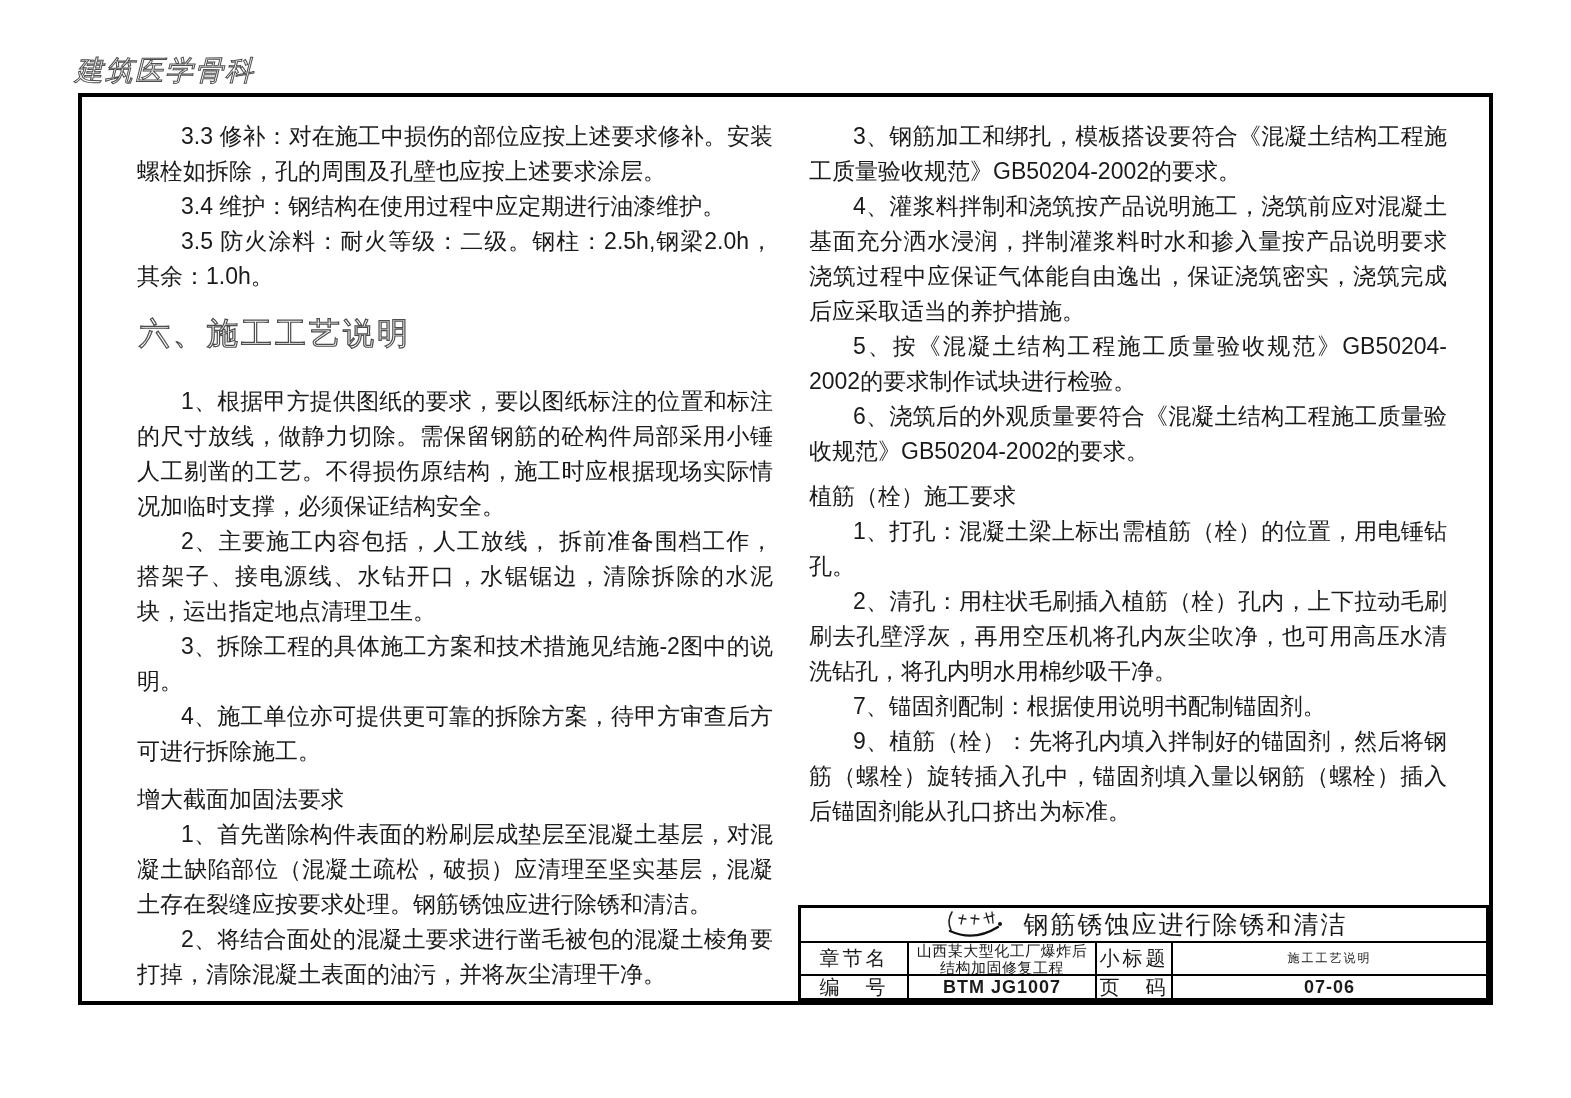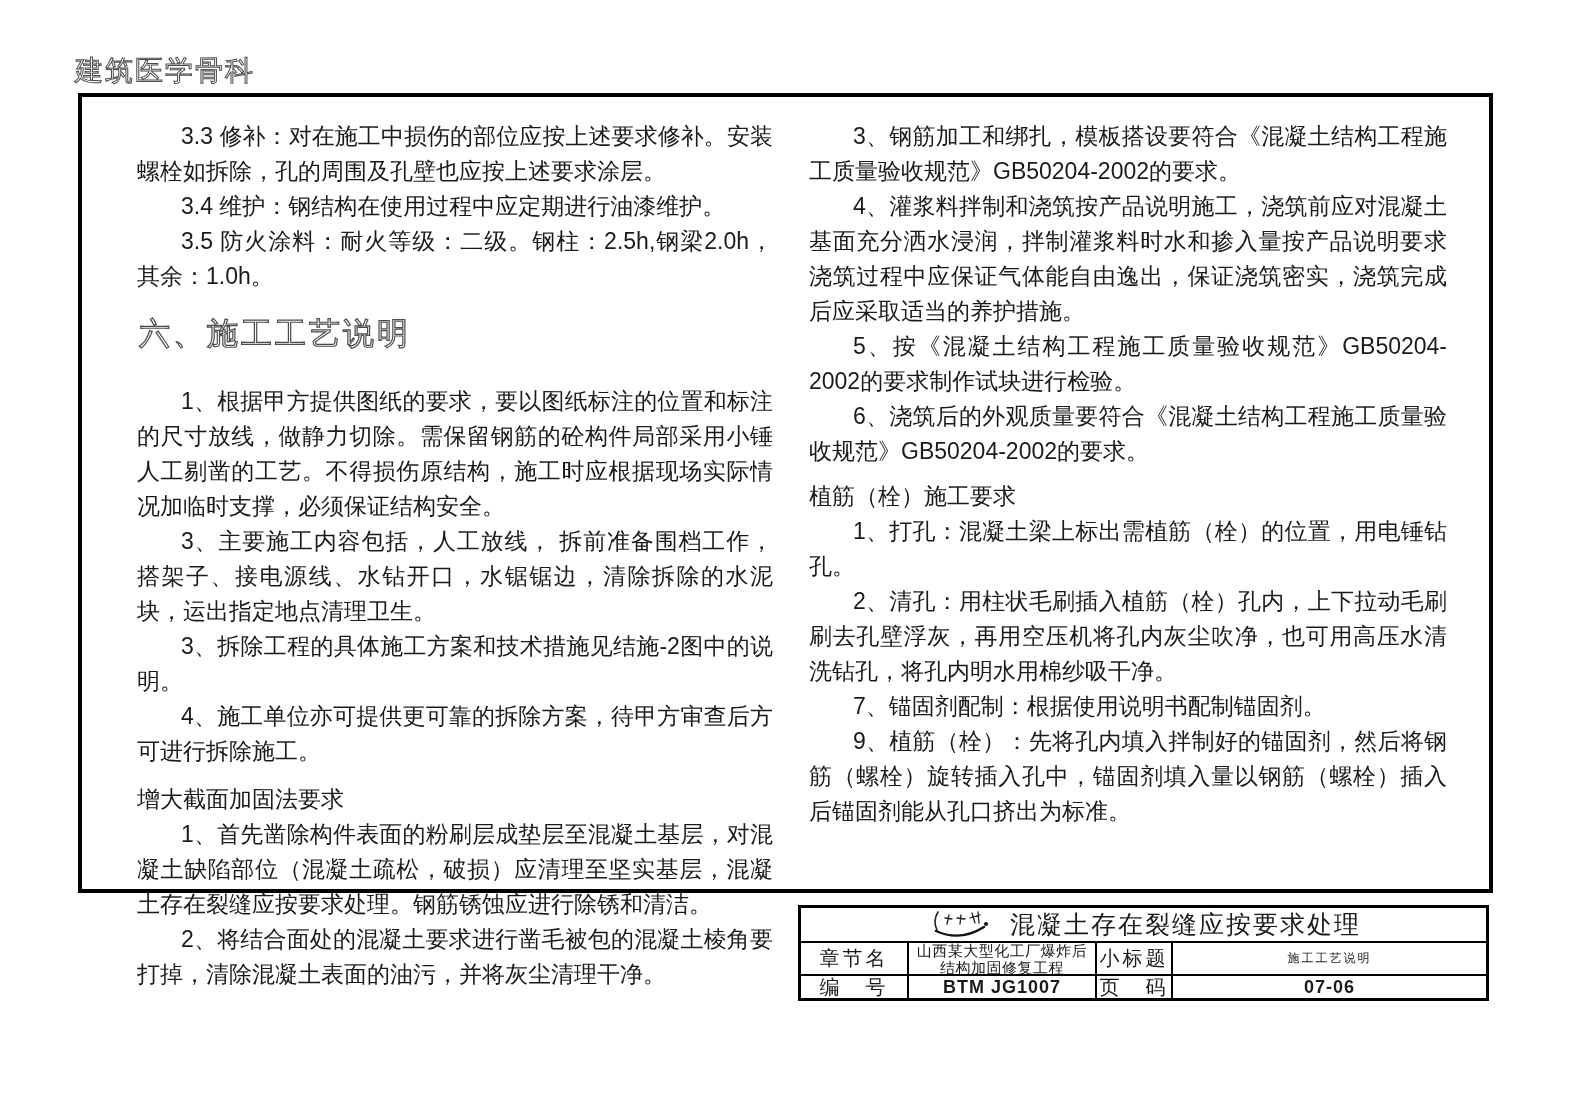--- a/index.html
+++ b/index.html
@@ -10,26 +10,27 @@
     background:#ffffff;
     font-family:"Liberation Sans", sans-serif;
     color:#1a1a1a;
     overflow:hidden;
   }
   .watermark {
     position:absolute; left:75px; top:52px;
     font-size:28px; letter-spacing:2px;
     font-family:"Liberation Serif", serif;
     color:#8b5cf6;
+    font-style:italic;
     -webkit-text-fill-color:#fbfbfb;
     -webkit-text-stroke:1px #4d4d4d;
   }
   .frame {
     position:absolute; left:78px; top:93px;
-    width:1415px; height:800px;
+    width:1415px; height:912px;
     border:4px solid #000;
   }
   .col {
     position:absolute; top:22px;
     font-size:23px; line-height:35px;
     text-align:justify;
   }
   .col-left  { left:55px;  width:636px; }
   .col-right { left:727px; width:638px; }
   p.para   { text-indent:44px; }
@@ -85,21 +86,21 @@
   <div class="frame">
 
     <div class="col col-left">
       <p class="para">3.3 修补：对在施工中损伤的部位应按上述要求修补。安装螺栓如拆除，孔的周围及孔壁也应按上述要求涂层。</p>
       <p class="para">3.4 维护：钢结构在使用过程中应定期进行油漆维护。</p>
       <p class="para">3.5 防火涂料：耐火等级：二级。钢柱：2.5h,钢梁2.0h，其余：1.0h。</p>
 
       <div class="section-title">六、施工工艺说明</div>
 
       <p class="para">1、根据甲方提供图纸的要求，要以图纸标注的位置和标注的尺寸放线，做静力切除。需保留钢筋的砼构件局部采用小锤人工剔凿的工艺。不得损伤原结构，施工时应根据现场实际情况加临时支撑，必须保证结构安全。</p>
-      <p class="para">3、主要施工内容包括，人工放线，  拆前准备围档工作，搭架子、接电源线、水钻开口，水锯锯边，清除拆除的水泥块，运出指定地点清理卫生。</p>
+      <p class="para">2、主要施工内容包括，人工放线，  拆前准备围档工作，搭架子、接电源线、水钻开口，水锯锯边，清除拆除的水泥块，运出指定地点清理卫生。</p>
       <p class="para">3、拆除工程的具体施工方案和技术措施见结施-2图中的说明。</p>
       <p class="para">4、施工单位亦可提供更可靠的拆除方案，待甲方审查后方可进行拆除施工。</p>
 
       <p class="flush gap-before">增大截面加固法要求</p>
       <p class="para">1、首先凿除构件表面的粉刷层成垫层至混凝土基层，对混凝土缺陷部位（混凝土疏松，破损）应清理至坚实基层，混凝土存在裂缝应按要求处理。钢筋锈蚀应进行除锈和清洁。</p>
       <p class="para">2、将结合面处的混凝土要求进行凿毛被包的混凝土棱角要打掉，清除混凝土表面的油污，并将灰尘清理干净。</p>
     </div>
 
     <div class="col col-right">
       <p class="para">3、钢筋加工和绑扎，模板搭设要符合《混凝土结构工程施工质量验收规范》GB50204-2002的要求。</p>
@@ -118,21 +119,21 @@
 
       <div class="tb-cell tb-company">
         <svg class="logo-svg" viewBox="0 0 72 32">
           <path d="M12 3 C9 8 8 15 11 21" stroke="#222" stroke-width="1.6" fill="none" stroke-linecap="round"></path>
           <path d="M19 9 l7 1 M23 6 l-2 9" stroke="#222" stroke-width="1.3" fill="none" stroke-linecap="round"></path>
           <path d="M31 9 l8 1 M35 6 l-1 9" stroke="#222" stroke-width="1.3" fill="none" stroke-linecap="round"></path>
           <path d="M46 4 l3 10 M44 9 l10 -3 M52 3 l1 11" stroke="#222" stroke-width="1.3" fill="none" stroke-linecap="round"></path>
           <path d="M10 22 Q 34 33 58 18" stroke="#111" stroke-width="2.4" fill="none" stroke-linecap="round"></path>
           <circle cx="60" cy="15" r="2" fill="#111"></circle>
         </svg>
-        <span>混凝土存在裂缝应按要求处理</span>
+        <span>钢筋锈蚀应进行除锈和清洁</span>
       </div>
 
       <div class="tb-cell tb-label tb-bt">章节名</div>
       <div class="tb-cell tb-project tb-bt tb-bl">
         <span>山西某大型化工厂爆炸后</span>
         <span>结构加固修复工程</span>
       </div>
       <div class="tb-cell tb-label tb-bt tb-bl">小标题</div>
       <div class="tb-cell tb-value tb-bt tb-bl">施工工艺说明</div>
 

